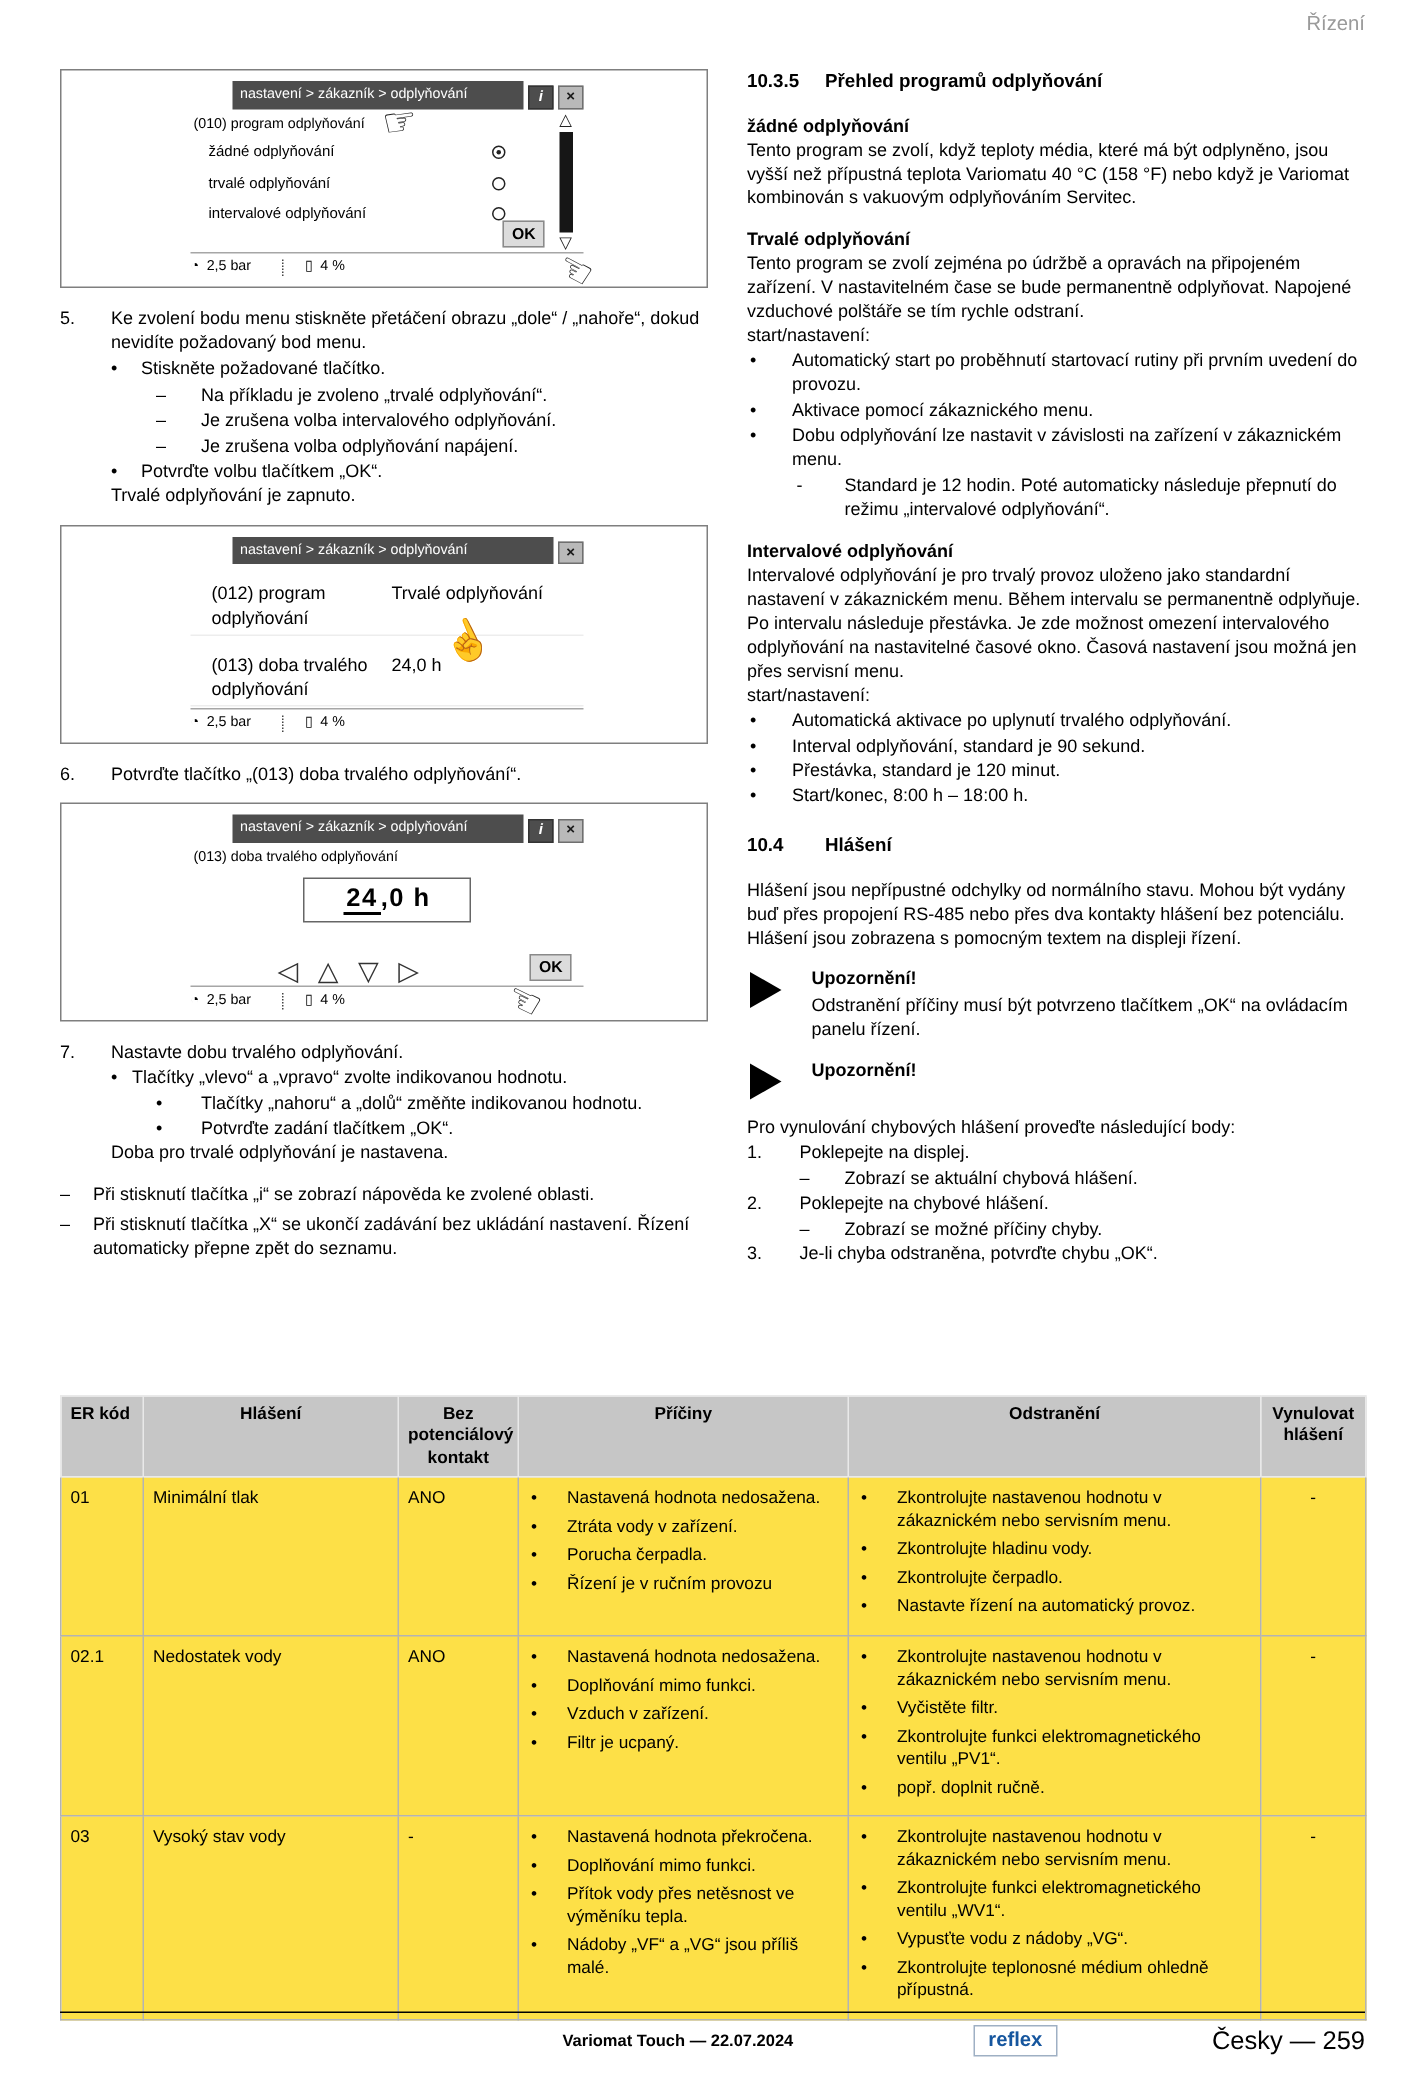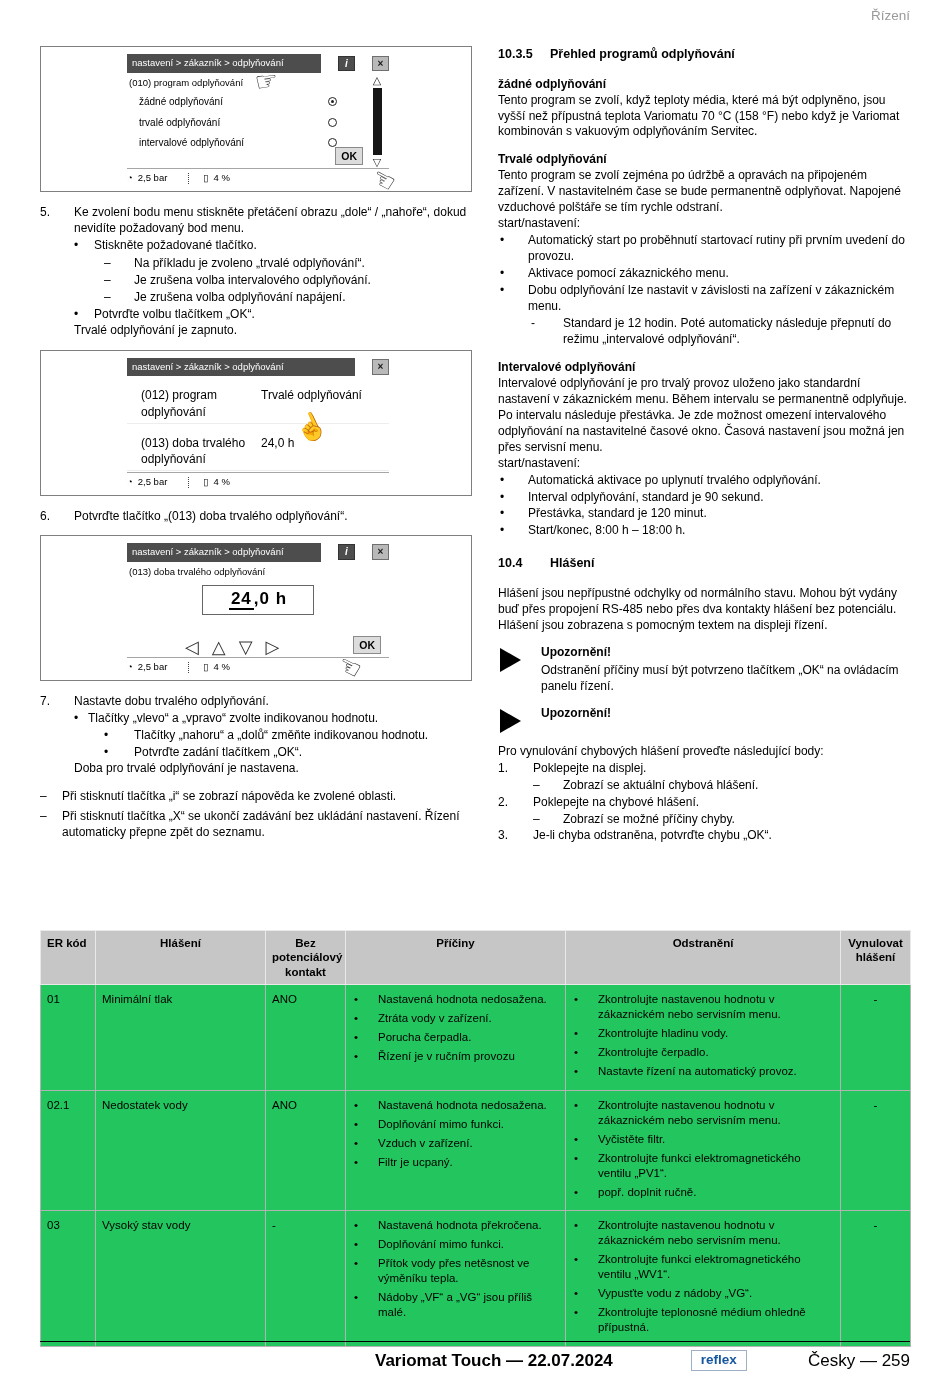--- a/index.html
+++ b/index.html
@@ -10,21 +10,21 @@
   }
   .page-header { position:absolute; top:8px; right:40px; color:#9a9a9a; font-size:13.5px; }
 
   .columns { position:absolute; top:46px; left:40px; width:870px; display:flex; gap:26px; }
   .col-left { width:432px; flex:none; font-size:12px; line-height:1.35; }
   .col-right { flex:1; font-size:12px; line-height:1.33; }
 
   
   .shot { border:1px solid #7f7f7f; height:146px; position:relative; margin-bottom:12px; background:#fff; }
   .screen { position:absolute; left:86px; top:7px; width:262px; height:131px; }
-  .tb-row { display:flex; gap:17px; align-items:center; }
+  .tb-row { display:flex; gap:3px; align-items:flex-end;margin-left:28px; }
   .tbar { flex:1; background:#4d4d4d; color:#fff; font-size:9.5px; padding:3px 5px; white-space:nowrap; }
   .ibtn { width:17px; background:#4d4d4d; color:#fff; font-size:10px; font-style:italic; font-weight:bold;
           display:flex; align-items:center; justify-content:center; border:1px solid #333; }
   .xbtn { width:17px; background:#b9b9b9; color:#1a1a1a; font-size:10px; font-weight:bold;
           display:flex; align-items:center; justify-content:center; border:1px solid #6f6f6f; }
   .sub { font-size:9.5px; margin:4px 0 2px 2px; }
   .menu { width:198px; margin-left:12px; }
   .mrow { display:flex; justify-content:space-between; align-items:center; font-size:10px; padding:3.5px 0; }
   .radio { width:9px; height:9px; border:1px solid #222; border-radius:50%; position:relative; flex:none; background:#fff; }
   .radio[data-state="on"]::after { content:""; position:absolute; inset:2px; background:#222; border-radius:50%; }
@@ -70,30 +70,30 @@
   .warn-title { font-weight:bold; margin-bottom:2px; }
   .nli { display:flex; margin-top:1px; } .nli .mk { width:35px; }
   .nsub { display:flex; margin-left:35px; margin-top:1px; } .nsub .mk { width:30px; }
 
   
   .msg-table { position:absolute; top:930px; left:40px; width:870px; border-collapse:collapse;
                font-size:11.5px; table-layout:fixed; }
   .msg-table th { background:#c6c6c6; border:1px solid #e9e9e9; padding:5px 6px; font-weight:bold;
                   vertical-align:top; text-align:center; line-height:1.25; }
   .msg-table th.left { text-align:left; }
-  .msg-table td { border:1px solid #b3b3b3; padding:7px 6px; vertical-align:top; background:#22c55e; line-height:1.3; }
+  .msg-table td { border:1px solid #b3b3b3; padding:7px 6px; vertical-align:top; background:#fde047; line-height:1.3; }
   .msg-table td.center { text-align:center; }
   .cell-li { display:flex; margin-bottom:4px; }
   .cell-li .mk { width:26px; flex:none; padding-left:2px; }
 
   
   .footer { position:absolute; left:40px; right:40px; bottom:16px; border-top:1.5px solid #000;
             padding-top:8px; display:flex; align-items:center; }
-  .fdoc { font-weight:bold; font-size:17px; margin-left:335px; }
-  .flogo { margin-left:78px; border:1.5px solid #9fb0c4; padding:1px 9px 3px; color:#16569e;
+  .fdoc { font-weight:bold; font-size:11px; margin-left:335px; }
+  .flogo { margin-left:120px; border:1.5px solid #9fb0c4; padding:1px 9px 3px; color:#16569e;
            font-weight:bold; font-size:13.5px; position:relative; }
   .fpage { margin-left:auto; font-size:17px; }
 </style>
 </head>
 <body>
 
 <div class="page">
 
   <div class="page-header">Řízení</div>
 
@@ -261,21 +261,21 @@
     </div>
 
     <div class="col-right">
 
       <div class="h2">
         <span class="hnum">10.3.5</span>
         <span>Přehled programů odplyňování</span>
       </div>
 
       <div class="phead" style="margin-top:0;">žádné odplyňování</div>
-      <p class="para">Tento program se zvolí, když teploty média, které má být odplyněno, jsou vyšší než přípustná teplota Variomatu 70 °C (158 °F) nebo když je Variomat kombinován s vakuovým odplyňováním Servitec.</p>
+      <p class="para">Tento program se zvolí, když teploty média, které má být odplyněno, jsou vyšší než přípustná teplota Variomatu 40 °C (158 °F) nebo když je Variomat kombinován s vakuovým odplyňováním Servitec.</p>
 
       <div class="phead">Trvalé odplyňování</div>
       <p class="para">Tento program se zvolí zejména po údržbě a opravách na připojeném zařízení. V nastavitelném čase se bude permanentně odplyňovat. Napojené vzduchové polštáře se tím rychle odstraní.</p>
       <div>start/nastavení:</div>
       <div class="rli">
         <span class="mk">•</span>
         <span>Automatický start po proběhnutí startovací rutiny při prvním uvedení do provozu.</span>
       </div>
       <div class="rli">
         <span class="mk">•</span>

